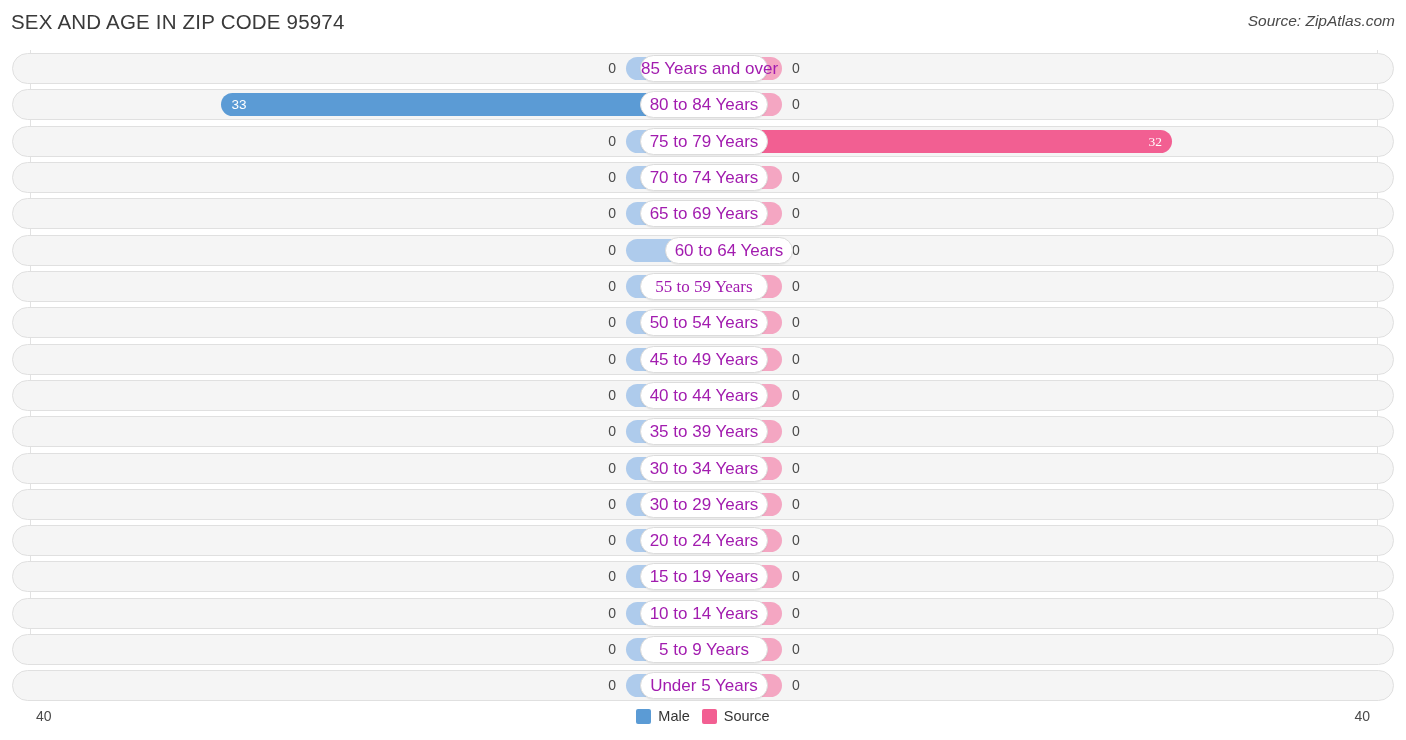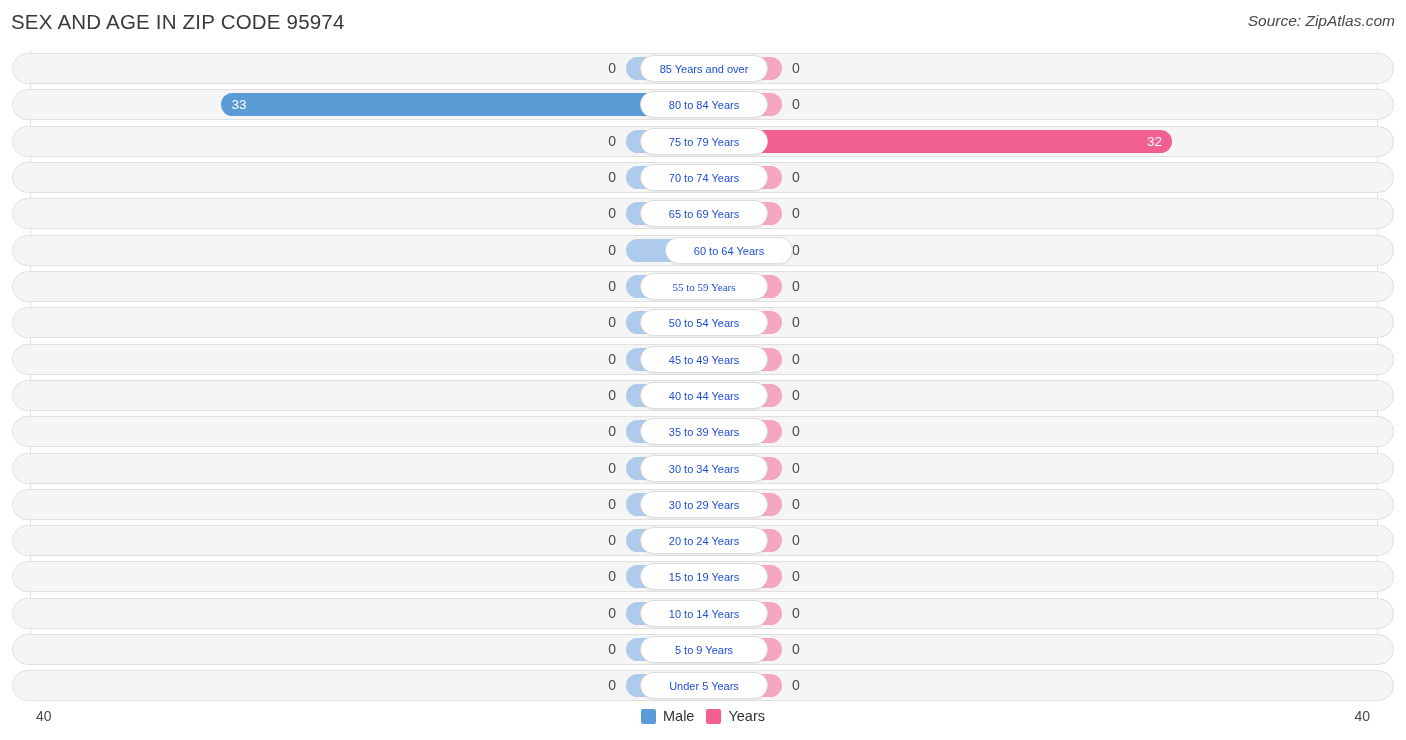--- a/index.html
+++ b/index.html
@@ -109,22 +109,22 @@
   .bar-val-out.female { text-align: left; }
 
   .age-label {
     position: absolute;
     top: 1px;
     height: 27px;
     line-height: 26px;
     background: #ffffff;
     border: 1px solid #dcdcdc;
     border-radius: 14px;
-    font-size: 11px;
-    color: #1d4ed8;
+    font-size: 17px;
+    color: #a21caf;
     text-align: center;
     white-space: nowrap;
     box-shadow: 0 1px 1px rgba(0,0,0,0.05);
   }
 
   
   #footer {
     position: absolute;
     left: 0; top: 703px;
     width: 1406px; height: 37px;
@@ -192,21 +192,21 @@
             <div class="bar-val-in male" style="left: 218.375px; width: 60px;">33</div>
             <div class="bar-val-out female" style="left: 779px; width: 60px;">0</div>
             <div class="age-label" style="left: 627px; width: 128px;">80 to 84 Years</div>
           </div>
         </div>
         <div class="row" style="top: 75.64px;">
           <div class="row-inner">
             <div class="bar bar-male zero" style="left: 613px; width: 78px; background: rgb(174, 203, 236);"></div>
             <div class="bar bar-female" style="left: 691px; width: 468px; background: rgb(242, 95, 146);"></div>
             <div class="bar-val-out male" style="left: 543px; width: 60px;">0</div>
-            <div class="bar-val-in female" style="left: 1089px; width: 60px;">32</div>
+            <div class="bar-val-in female" style="left: 1089px; width: 60px; font-family: Liberation Serif, serif;">32</div>
             <div class="age-label" style="left: 627px; width: 128px;">75 to 79 Years</div>
           </div>
         </div>
         <div class="row" style="top: 111.96px;">
           <div class="row-inner">
             <div class="bar bar-male zero" style="left: 613px; width: 78px; background: rgb(174, 203, 236);"></div>
             <div class="bar bar-female zero" style="left: 691px; width: 78px; background: rgb(244, 166, 194);"></div>
             <div class="bar-val-out male" style="left: 543px; width: 60px;">0</div>
             <div class="bar-val-out female" style="left: 779px; width: 60px;">0</div>
             <div class="age-label" style="left: 627px; width: 128px;">70 to 74 Years</div>
@@ -344,18 +344,18 @@
   <div id="footer">
     <div class="axis-label" id="axis-left">40</div>
     <div class="axis-label" id="axis-right">40</div>
     <div id="legend">
       <div class="legend-item">
         <span class="legend-swatch" id="legend-swatch-male" style="background: rgb(91, 155, 213);"></span>
         <span class="legend-text">Male</span>
       </div>
       <div class="legend-item">
         <span class="legend-swatch" id="legend-swatch-female" style="background: rgb(242, 95, 146);"></span>
-        <span class="legend-text">Years</span>
+        <span class="legend-text">Source</span>
       </div>
     </div>
   </div>
 
 </div>
 
 </body></html>

